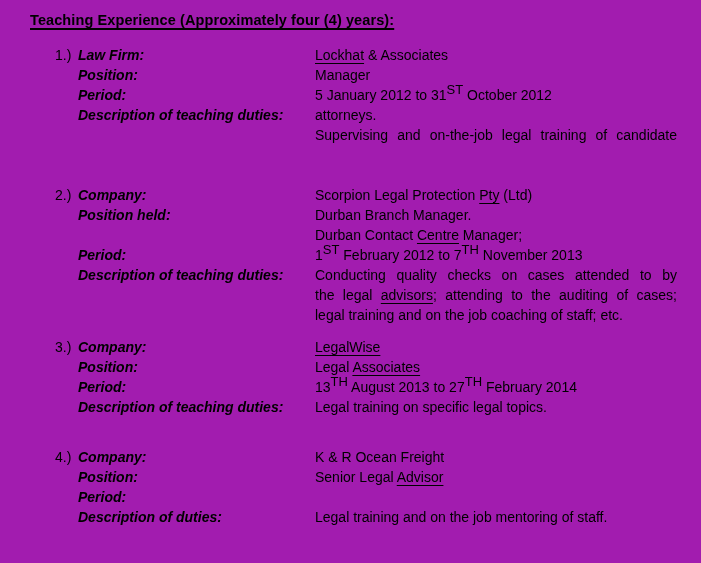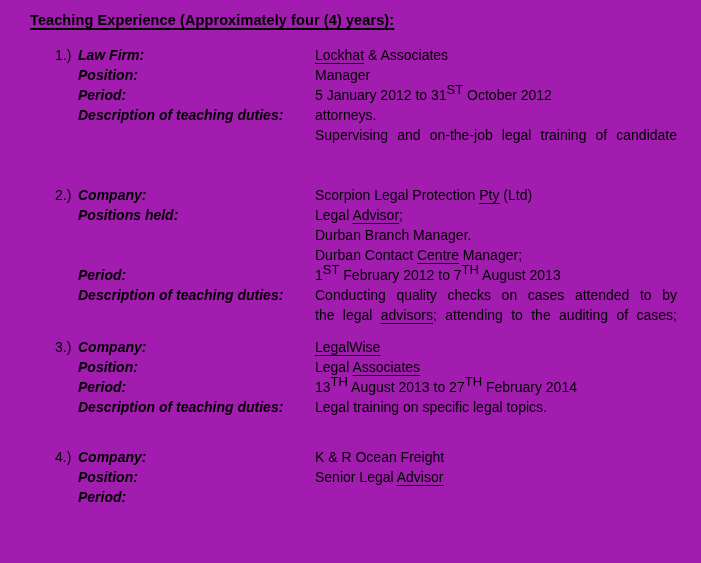--- a/index.html
+++ b/index.html
@@ -98,40 +98,40 @@
     <div class="entry entry-2">
       <div class="row">
         <div class="col-num">2.)</div>
         <div class="col-label">Company:</div>
         <div class="col-value">
           <div class="vline"><span>Scorpion Legal Protection </span><span class="sq">Pty</span><span> (Ltd)</span></div>
         </div>
       </div>
       <div class="row">
         <div class="col-num"></div>
-        <div class="col-label">Positions held:</div>
+        <div class="col-label">Position held:</div>
         <div class="col-value">
-          <div class="vline"><span>Legal </span><span class="sq">Advisor</span><span>;</span></div>
           <div class="vline"><span>Durban Branch Manager.</span></div>
           <div class="vline"><span>Durban Contact </span><span class="sq">Centre</span><span> Manager;</span></div>
         </div>
       </div>
       <div class="row">
         <div class="col-num"></div>
         <div class="col-label">Period:</div>
         <div class="col-value">
-          <div class="vline"><span>1</span><span class="sup">ST</span><span> February 2012 to 7</span><span class="sup">TH</span><span> August 2013</span></div>
+          <div class="vline"><span>1</span><span class="sup">ST</span><span> February 2012 to 7</span><span class="sup">TH</span><span> November 2013</span></div>
         </div>
       </div>
       <div class="row">
         <div class="col-num"></div>
         <div class="col-label">Description of teaching duties:</div>
         <div class="col-value">
           <div class="vline just"><span>Conducting quality checks on cases attended to by</span></div>
           <div class="vline just"><span>the legal </span><span class="sq">advisors</span><span>; attending to the auditing of cases;</span></div>
+          <div class="vline"><span>legal training and on the job coaching of staff; etc.</span></div>
         </div>
       </div>
     </div>
 
     <div class="entry entry-3">
       <div class="row">
         <div class="col-num">3.)</div>
         <div class="col-label">Company:</div>
         <div class="col-value">
           <div class="vline"><span class="sq">LegalWise</span></div>
@@ -172,16 +172,23 @@
         <div class="col-num"></div>
         <div class="col-label">Position:</div>
         <div class="col-value">
           <div class="vline"><span>Senior Legal </span><span class="sq">Advisor</span></div>
         </div>
       </div>
       <div class="row">
         <div class="col-num"></div>
         <div class="col-label">Period:</div>
       </div>
+      <div class="row">
+        <div class="col-num"></div>
+        <div class="col-label">Description of duties:</div>
+        <div class="col-value">
+          <div class="vline"><span>Legal training and on the job mentoring of staff.</span></div>
+        </div>
+      </div>
     </div>
 
   </div>
 </div>
 
 </body></html>

